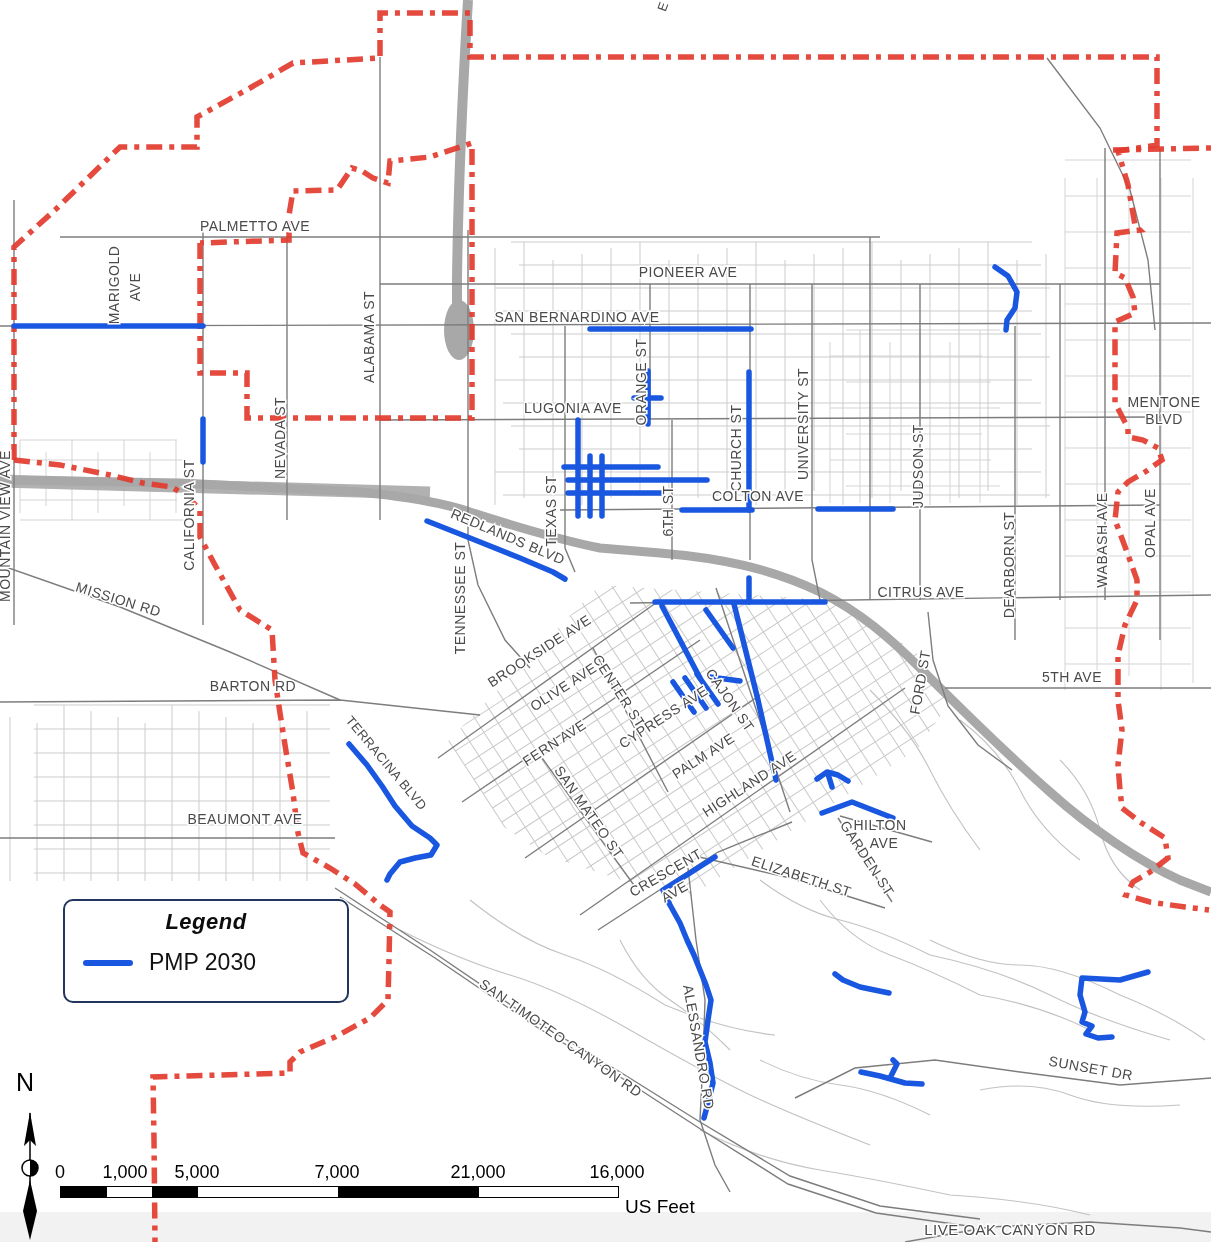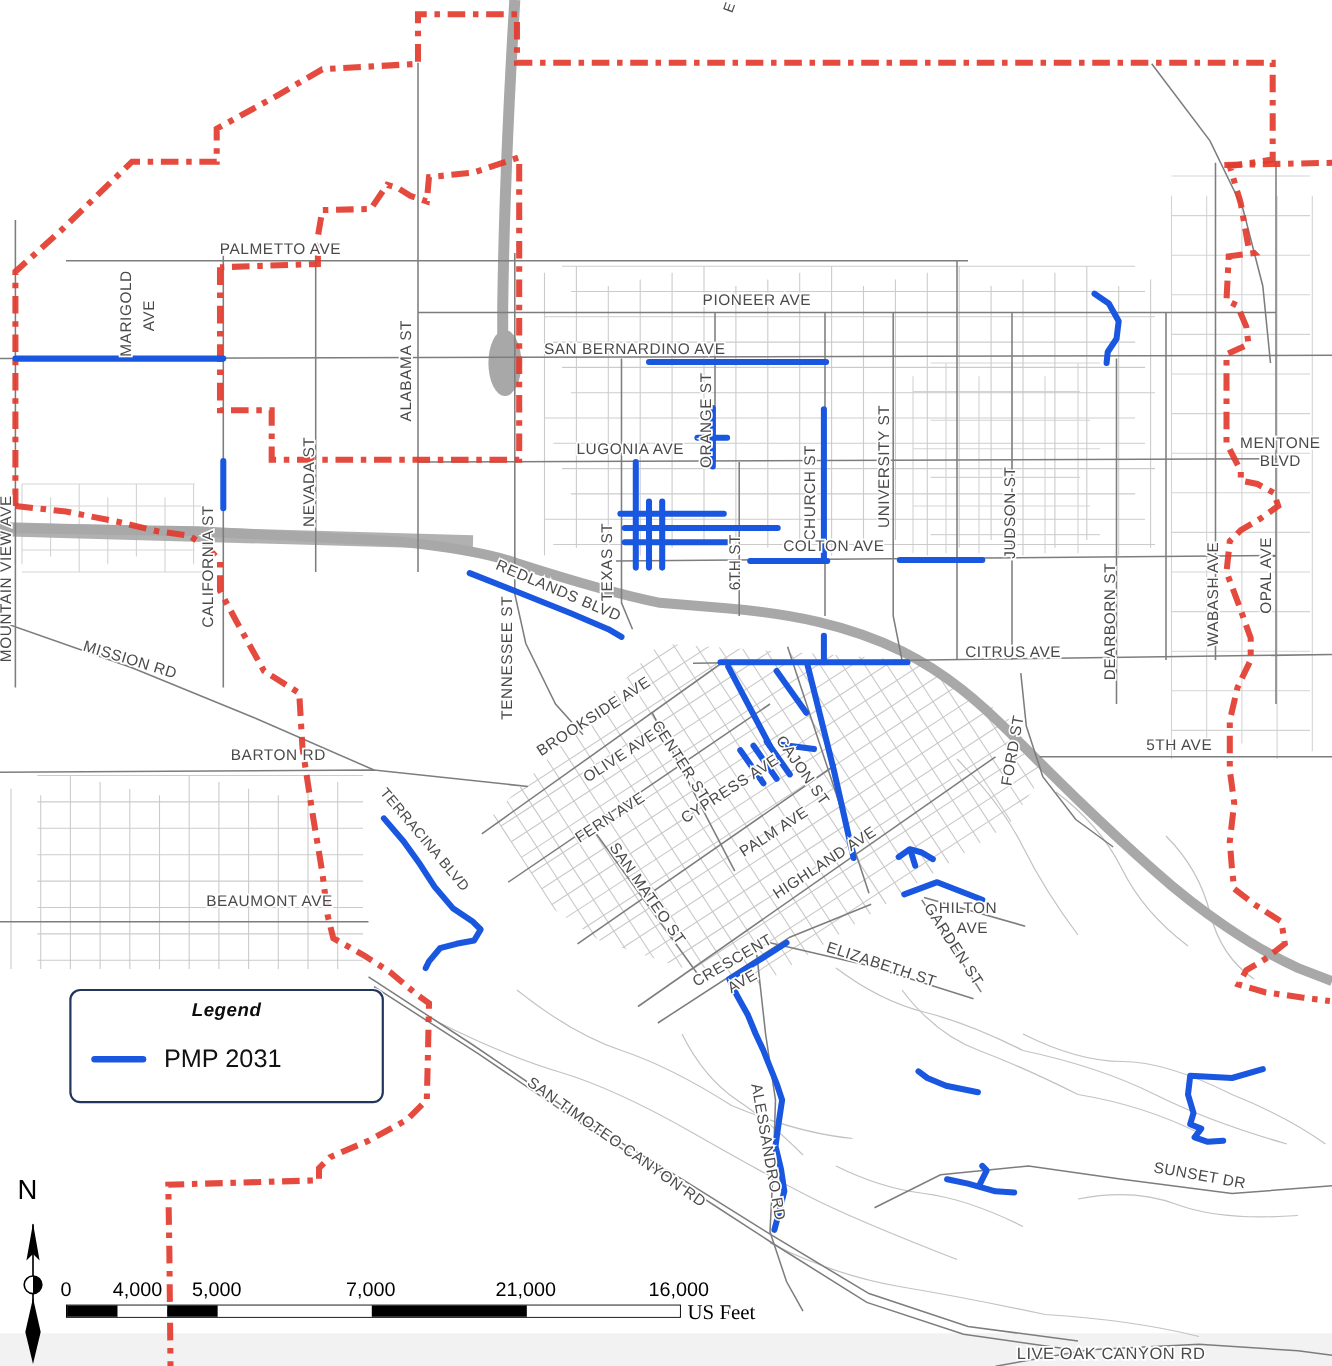--- a/index.html
+++ b/index.html
@@ -3,31 +3,31 @@
 <meta charset="utf-8">
 <style>
   html,body{margin:0;padding:0;background:#fff;}
   .stage{position:relative;width:1211px;height:1242px;background:#ffffff;overflow:hidden;
          font-family:"Liberation Sans", sans-serif;}
   .stage svg{position:absolute;left:0;top:0;}
   
   .legend{position:absolute;left:63px;top:899px;width:282px;height:100px;background:#ffffff;
           border:2.5px solid #22365d;border-radius:10px;box-shadow:0 0 0 1px #fff;z-index:30;}
   .legend-title{position:absolute;left:0;top:8px;width:100%;text-align:center;
-                font-size:17px;font-weight:bold;font-style:italic;color:#0d0d0d;letter-spacing:.5px;}
+                font-size:22px;font-weight:bold;font-style:italic;color:#0d0d0d;letter-spacing:.5px;}
   .legend-item{position:absolute;left:18px;top:48px;display:flex;align-items:center;}
   .legend-swatch{display:inline-block;width:50px;height:6px;border-radius:3px;margin-right:16px;}
   .legend-item-label{font-size:23px;color:#111;}
   
   .scalebar{position:absolute;left:0;top:1156px;width:760px;height:60px;z-index:25;}
   .scale-num{position:absolute;top:6px;transform:translateX(-50%);font-size:18px;color:#000;}
   .scale-strip{position:absolute;left:60px;top:30px;width:557px;height:10px;border:1.5px solid #000;
                display:flex;box-sizing:content-box;}
   .scale-strip .seg{height:100%;}
-  .usfeet{position:absolute;left:625px;top:27px;font-size:19px;color:#000;font-family:Liberation Serif, serif;}
+  .usfeet{position:absolute;left:625px;top:40px;font-size:19px;color:#000;}
   
   .north{position:absolute;left:8px;top:1068px;z-index:25;}
   .north .n-label{position:absolute;left:8px;top:0;font-size:25px;color:#000;}
 </style>
 </head>
 <body>
 
 <div class="stage">
 
   <svg id="map-svg" width="1211" height="1242" viewBox="0 0 1211 1242">
@@ -357,38 +357,38 @@
         <text transform="translate(1090,1073) rotate(10)" font-size="14" text-anchor="middle" fill="#4a4a4a" font-family="&quot;Liberation Sans&quot;, sans-serif" letter-spacing="0.5" stroke="#ffffff" stroke-width="3" paint-order="stroke">SUNSET DR</text>
         <text transform="translate(1010,1235) rotate(0)" font-size="15" text-anchor="middle" fill="#4a4a4a" font-family="&quot;Liberation Sans&quot;, sans-serif" letter-spacing="0.5" stroke="#ffffff" stroke-width="3" paint-order="stroke">LIVE OAK CANYON RD</text>
         <text transform="translate(667,8) rotate(-70)" font-size="13" text-anchor="middle" fill="#4a4a4a" font-family="&quot;Liberation Sans&quot;, sans-serif" letter-spacing="0.5" stroke="#ffffff" stroke-width="3" paint-order="stroke">E</text>
       </g>
   </svg>
 
   <div class="legend">
     <div class="legend-title">Legend</div>
     <div class="legend-item">
       <span class="legend-swatch" id="pmp-swatch" style="background: rgb(25, 87, 224);"></span>
-      <span class="legend-item-label">PMP 2031</span>
+      <span class="legend-item-label">PMP 2030</span>
     </div>
   </div>
 
   <div class="north">
     <span class="n-label">N</span>
     <svg width="60" height="175" viewBox="0 0 60 175">
       <line x1="22" y1="45" x2="22" y2="130" stroke="#000" stroke-width="1.5"></line>
       <polygon points="22,44 28,78 22,72 16,78" fill="#000"></polygon>
       <circle cx="22" cy="100" r="8" fill="#fff" stroke="#000" stroke-width="1.5"></circle>
       <path d="M22 92 A8 8 0 0 1 22 108 Z" fill="#000"></path>
       <polygon points="22,112 29,143 22,172 15,143" fill="#000"></polygon>
     </svg>
   </div>
 
   <div class="scalebar">
     <span class="scale-num" style="left:60px">0</span>
-    <span class="scale-num" style="left:125px">4,000</span>
+    <span class="scale-num" style="left:125px">1,000</span>
     <span class="scale-num" style="left:197px">5,000</span>
     <span class="scale-num" style="left:337px">7,000</span>
     <span class="scale-num" style="left:478px">21,000</span>
     <span class="scale-num" style="left:617px">16,000</span>
     <div class="scale-strip">
       <div class="seg" style="width:46px;background:#000"></div>
       <div class="seg" style="width:45px;background:#fff"></div>
       <div class="seg" style="width:46px;background:#000"></div>
       <div class="seg" style="width:140px;background:#fff"></div>
       <div class="seg" style="width:141px;background:#000"></div>

